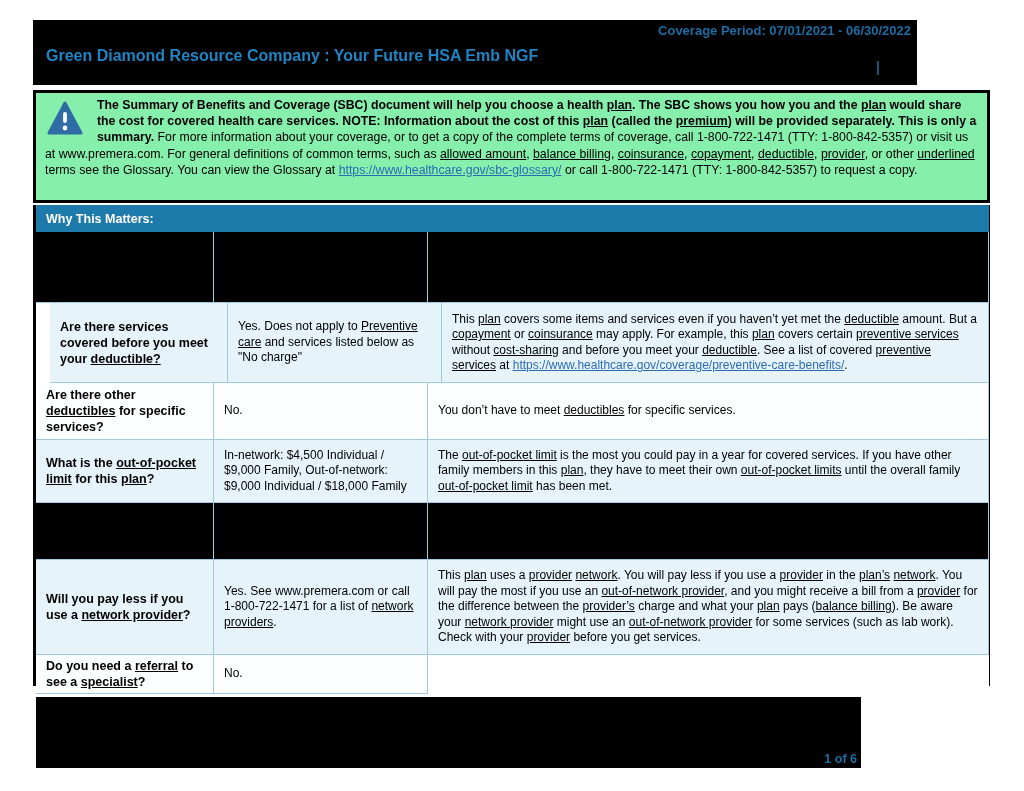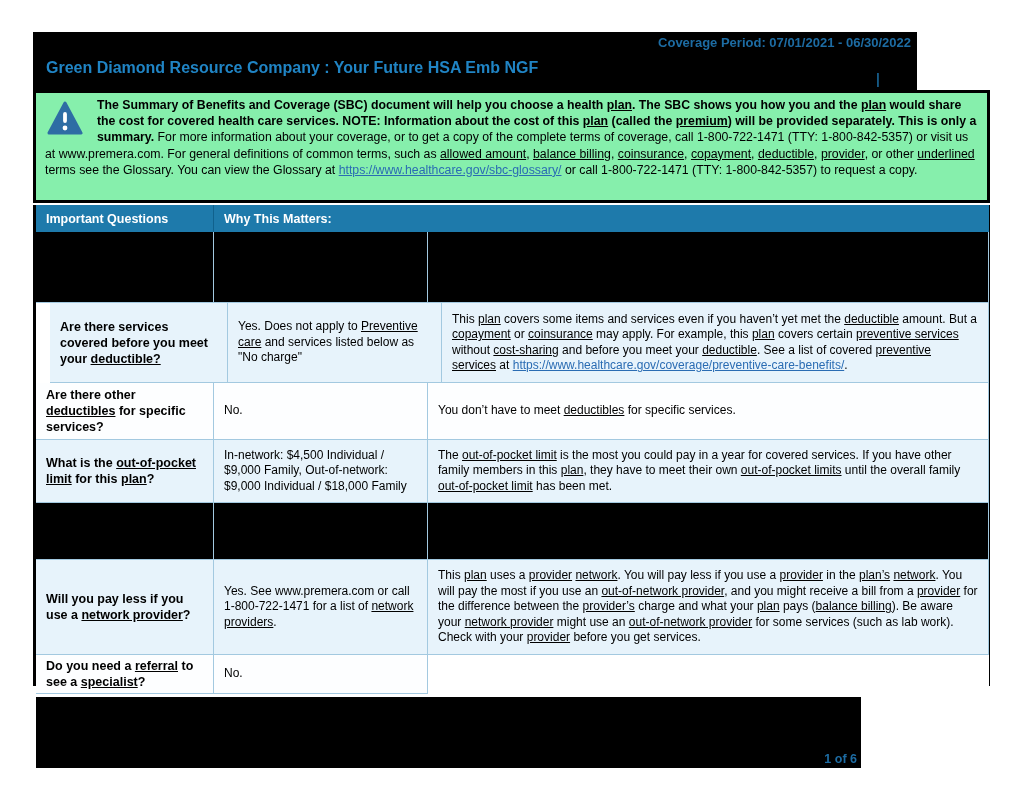--- a/index.html
+++ b/index.html
@@ -1,20 +1,20 @@
 <!DOCTYPE html>
 <html><head>
 <meta charset="utf-8">
 <style>
   html,body{margin:0;padding:0;background:#fff;}
   .page{position:relative;width:1024px;height:791px;background:#fff;overflow:hidden;
         font-family:"Liberation Sans",sans-serif;color:#000;}
 
   
-  .topbar{position:absolute;left:33px;top:32px;width:884px;height:65px;background:#000;}
+  .topbar{position:absolute;left:33px;top:20px;width:884px;height:65px;background:#000;}
   .coverage{position:absolute;top:3px;right:6px;font-size:13px;font-weight:bold;color:#1d6ca3;}
   .doc-title{position:absolute;left:13px;top:27px;font-size:16px;font-weight:bold;color:#2084c4;}
   .cursor-mark{position:absolute;left:843px;top:38px;font-size:15px;color:#2084c4;}
 
   
   .introbox{position:absolute;left:33px;top:90px;width:957px;height:113px;box-sizing:border-box;
             background:#86efac;border:3px solid #000;padding:4px 9px 3px 9px;
             font-size:12.3px;line-height:16.2px;}
   .warn-icon{float:left;width:36px;height:40px;margin:2px 14px 2px 2px;}
 
@@ -60,21 +60,20 @@
         <path d="M18 4 L34 34 H2 Z" fill="#2e6da4" stroke="#2e6da4" stroke-width="3" stroke-linejoin="round"></path>
         <rect x="16.1" y="13" width="3.8" height="11" rx="1.9" fill="#ffffff"></rect>
         <circle cx="18" cy="29" r="2.4" fill="#ffffff"></circle>
       </svg>
     </span>
     <span><span class="b">The Summary of Benefits and Coverage (SBC) document will help you choose a health </span><span class="b u">plan</span><span class="b">. The SBC shows you how you and the </span><span class="b u">plan</span><span class="b"> would share the cost for covered health care services. NOTE: Information about the cost of this </span><span class="b u">plan</span><span class="b"> (called the </span><span class="b u">premium</span><span class="b">) will be provided separately. </span><span class="b">This is only a summary. </span><span>For more information about your coverage, or to get a copy of the complete terms of coverage, call 1-800-722-1471 (TTY: 1-800-842-5357) or visit us at www.premera.com.  For general definitions of common terms, such as </span><span class="u">allowed amount</span><span>, </span><span class="u">balance billing</span><span>, </span><span class="u">coinsurance</span><span>, </span><span class="u">copayment</span><span>, </span><span class="u">deductible</span><span>, </span><span class="u">provider</span><span>, or other </span><span class="u">underlined</span><span> terms see the Glossary.  You can view the Glossary at </span><a class="lnk">https://www.healthcare.gov/sbc-glossary/</a><span> or call 1-800-722-1471 (TTY: 1-800-842-5357) to request a copy.</span></span>
   </div>
 
   <div class="sbc-table">
     <div class="thead">
-      <div class="hcell">Important Questions</div>
       <div class="hcell">Why This Matters:</div>
     </div>
     <div id="table-body">
         <div class="trow row-redacted" style="height: 71px;">
           <div class="qcell tcell"></div>
           <div class="tcell"></div>
           <div class="tcell"></div>
         </div>
         <div class="trow row-shade" style="height: 80px; padding-left: 14px;">
           <div class="qcell tcell">

